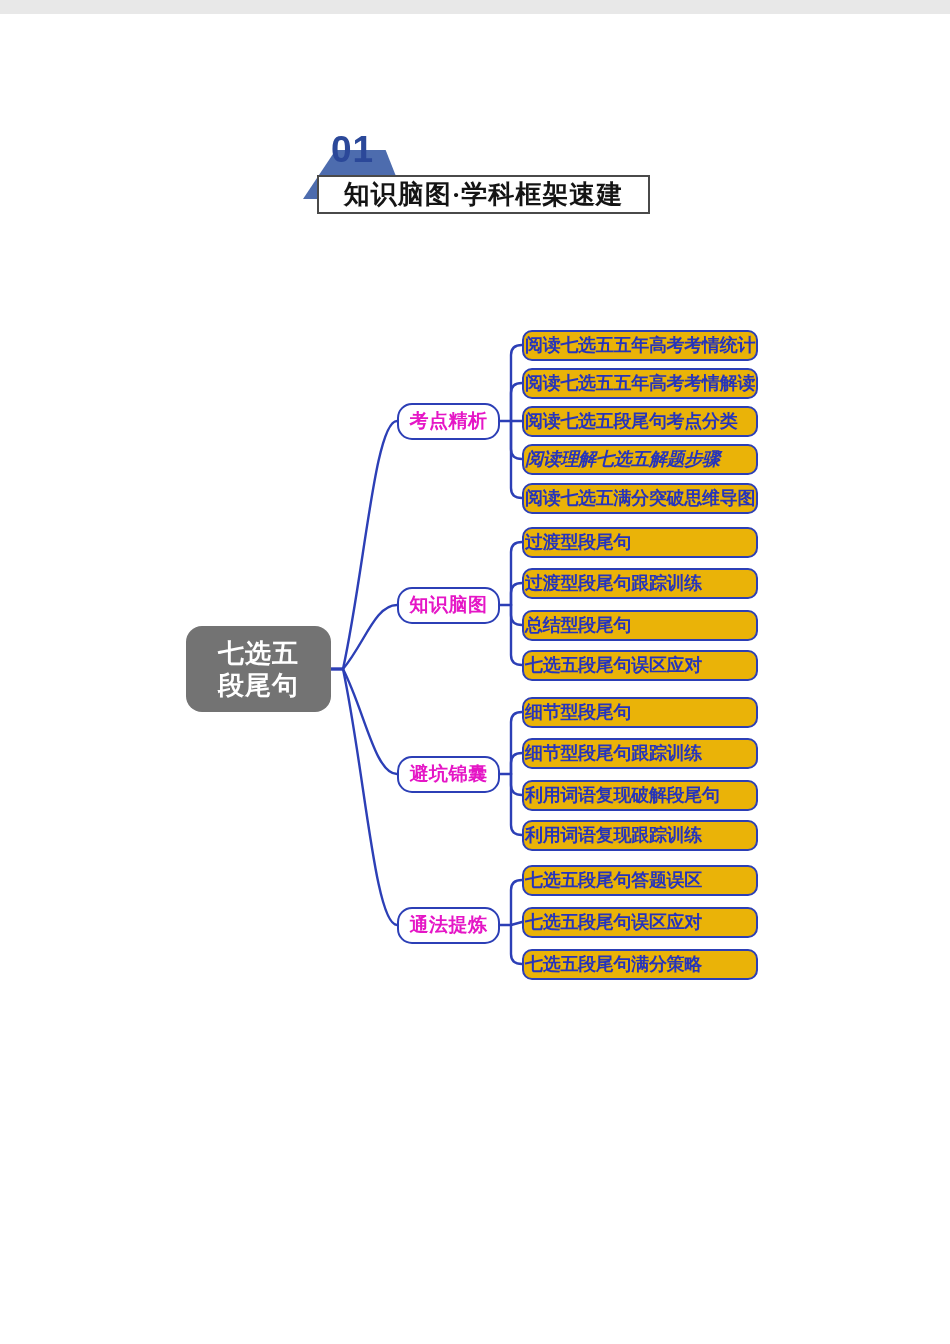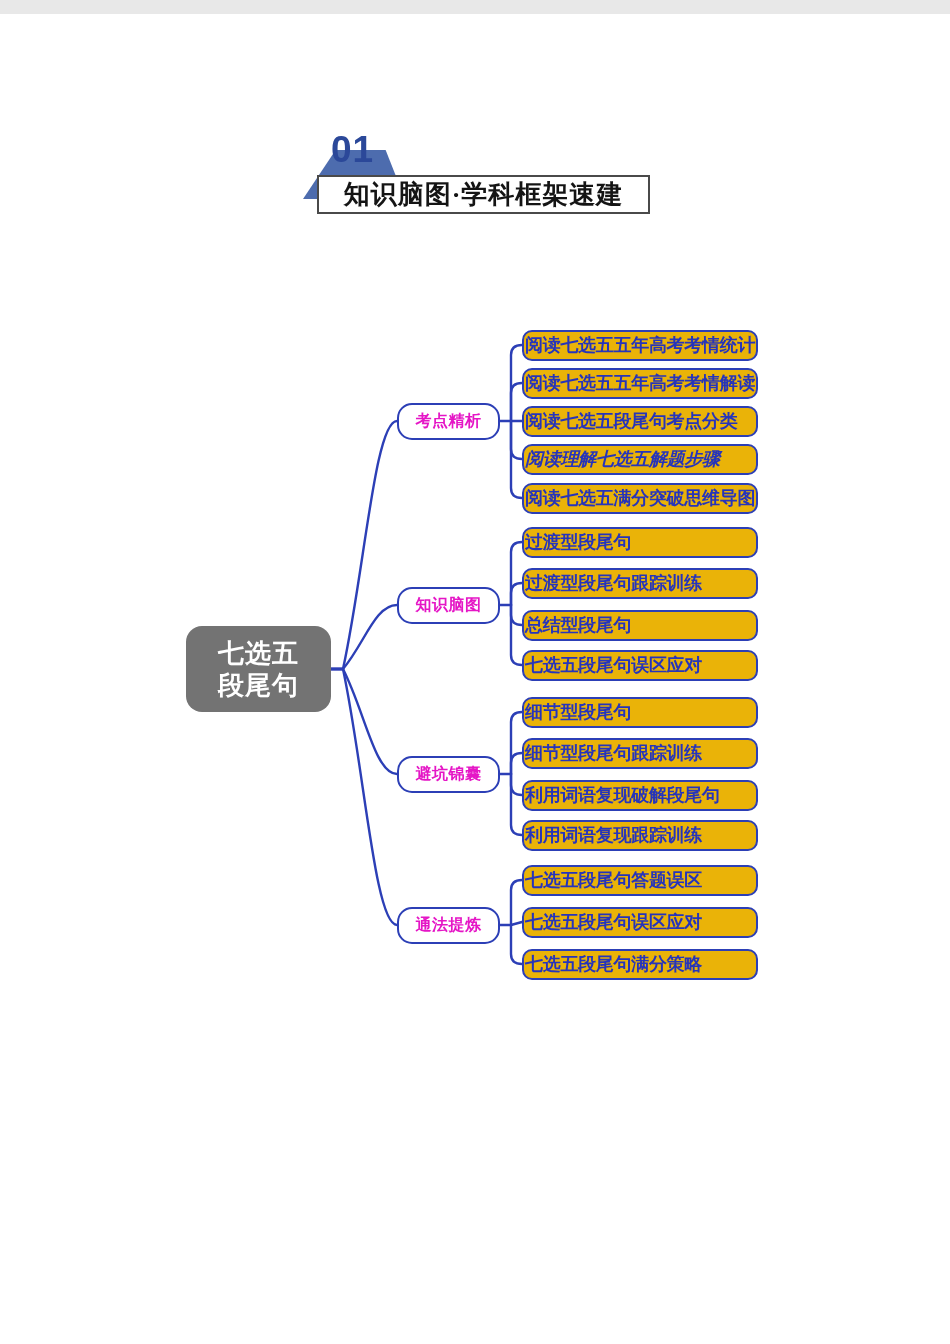--- a/index.html
+++ b/index.html
@@ -42,21 +42,21 @@
   .central-node{
     position:absolute;left:186px;top:612px;width:145px;height:86px;
     border-radius:16px;z-index:1;
     display:flex;flex-direction:column;align-items:center;justify-content:center;
     color:#ffffff;font-size:26px;font-weight:800;line-height:1.25;letter-spacing:1px;
   }
   .branch-label{
     position:absolute;left:397px;width:103px;height:37px;
     background:#ffffff;border-radius:15px;z-index:1;
     display:flex;align-items:center;justify-content:center;
-    font-size:16px;font-weight:800;letter-spacing:0.5px;
+    font-size:19px;font-weight:800;letter-spacing:0.5px;
     box-sizing:border-box;
   }
   .leaf-node{
     position:absolute;left:522px;width:236px;height:31px;
     background:#eab308;border-radius:10px;z-index:1;
     display:flex;align-items:center;
     padding-left:1px;box-sizing:border-box;
     font-size:18px;font-weight:700;letter-spacing:-0.3px;white-space:nowrap;
   }
 </style>

